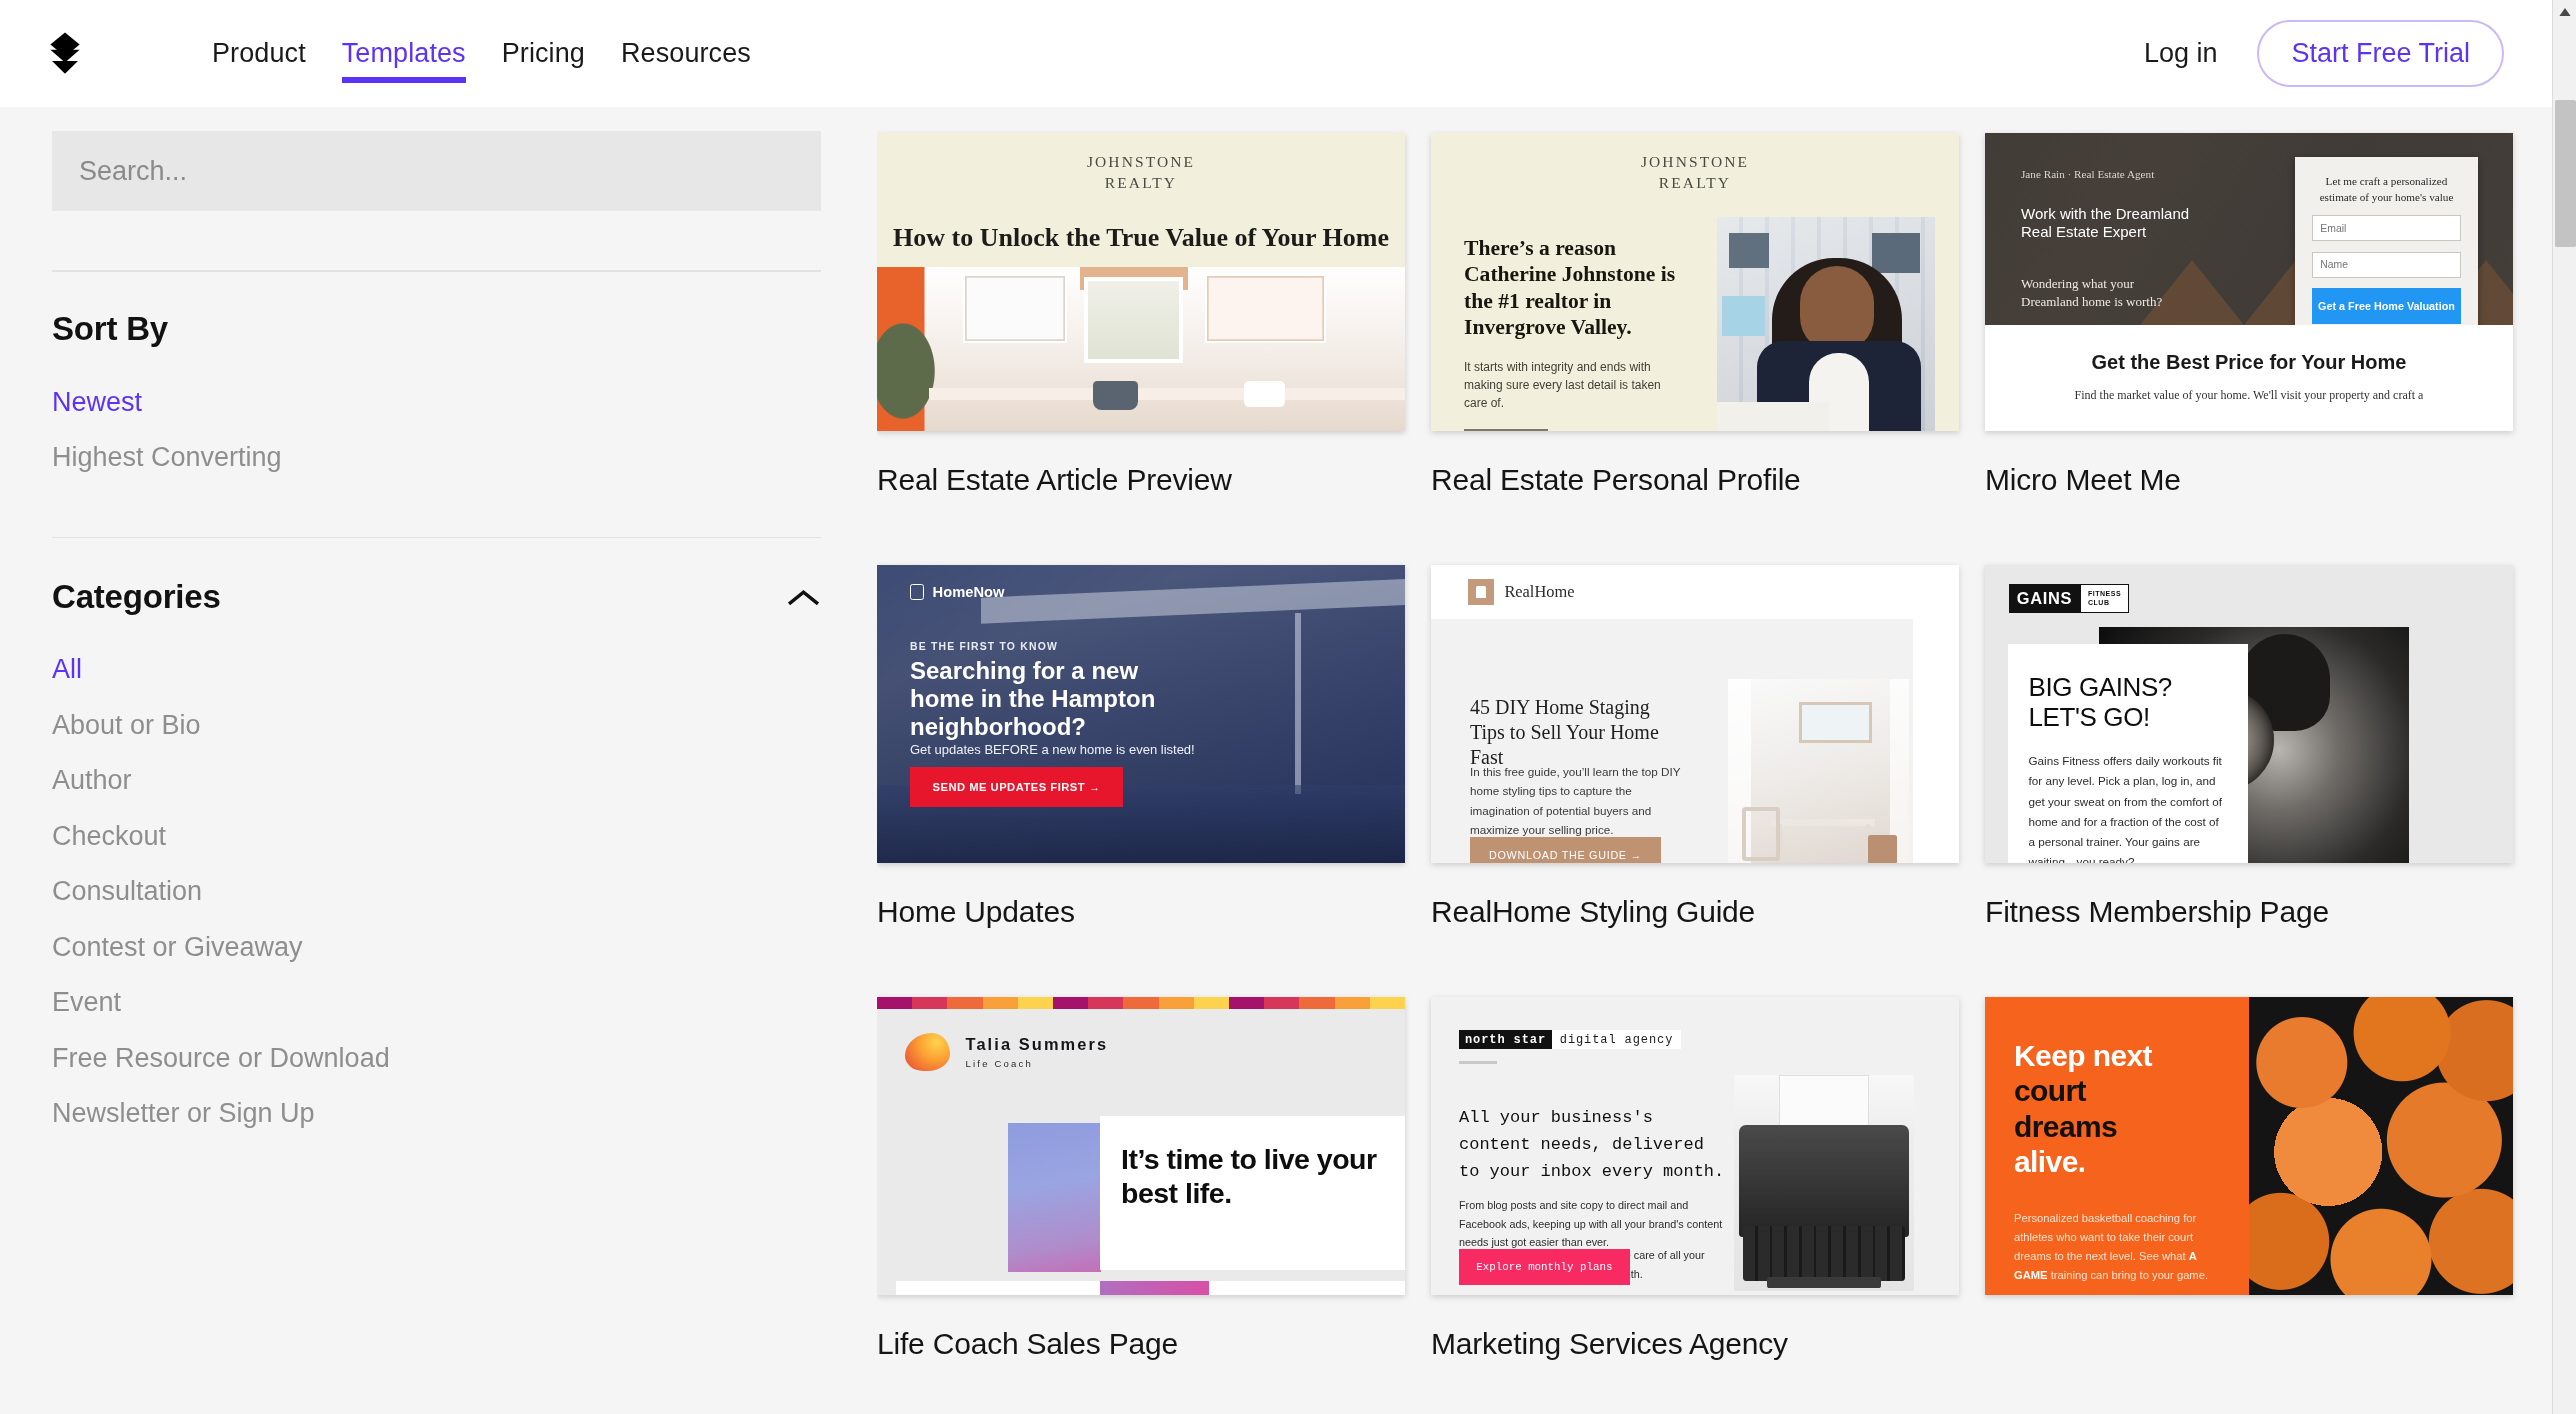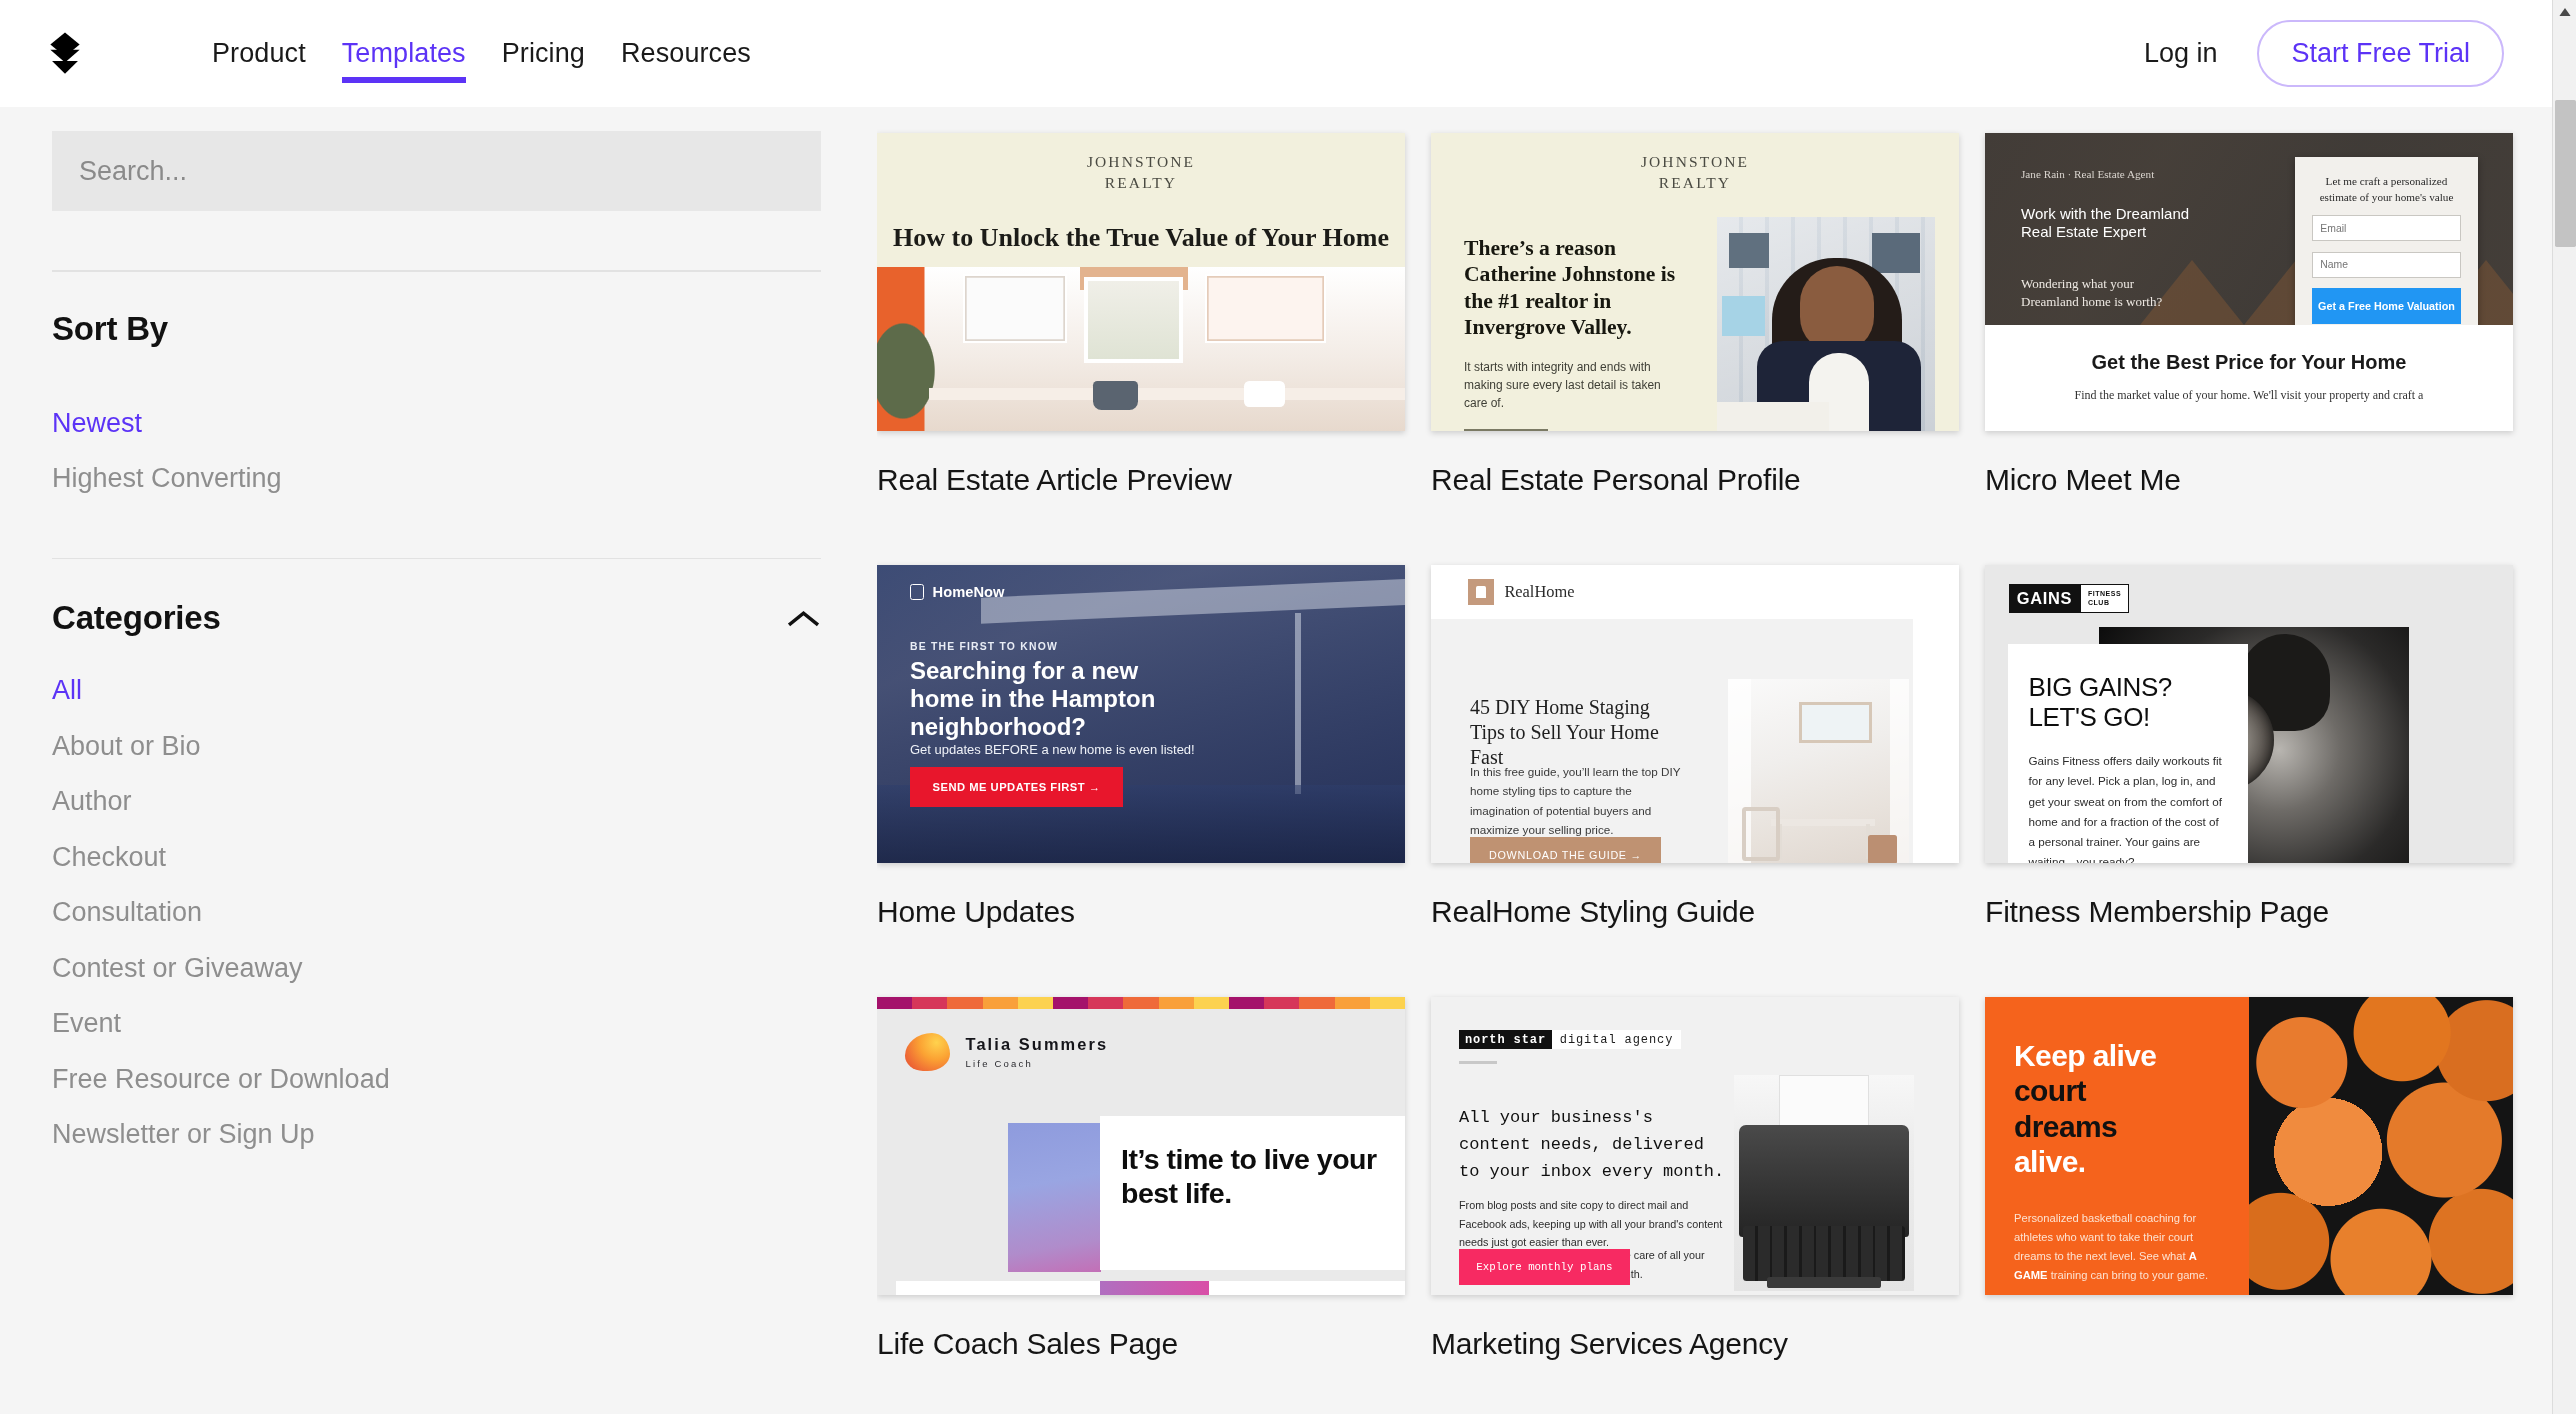--- a/index.html
+++ b/index.html
@@ -67,21 +67,21 @@
   .div-2 { margin-top: 66px; }
   .section-title {
     font-size: 33px; font-weight: bold; color: #121212;
     letter-spacing: -0.2px;
   }
   .sort-title { margin-top: 38px; }
   .filter-link {
     font-size: 27px; color: #8e8e8e; cursor: pointer; line-height: 1;
   }
   .filter-link.active { color: #5c33f6; }
-  .sort-list { margin-top: 62px; display: flex; flex-direction: column; gap: 28px; }
+  .sort-list { margin-top: 41px; display: flex; flex-direction: column; gap: 28px; }
 
   .cat-header {
     margin-top: 40px; width: 769px;
     display: flex; align-items: center; justify-content: space-between;
   }
   .chev { width: 35px; height: 21px; }
   .cat-list { margin-top: 40px; display: flex; flex-direction: column; gap: 28.5px; }
 
   
   .grid-area {
@@ -562,21 +562,21 @@
               <div class="sp"></div>
           </div>
         </div>
         <div class="card-title">Marketing Services Agency</div>
       </div>
 
       <div class="card">
         <div class="thumb t9">
           <div class="left">
             <h3>
-              <span class="w">Keep alive</span>
+              <span class="w">Keep next</span>
               <span class="d">court</span>
               <span class="d">dreams</span>
               <span class="w">alive.</span>
             </h3>
             <p><span>Personalized basketball coaching for athletes who want to take their court dreams to the next level. See what </span><b>A GAME</b><span> training can bring to your game.</span></p>
           </div>
           <div class="right"></div>
         </div>
       </div>
 

